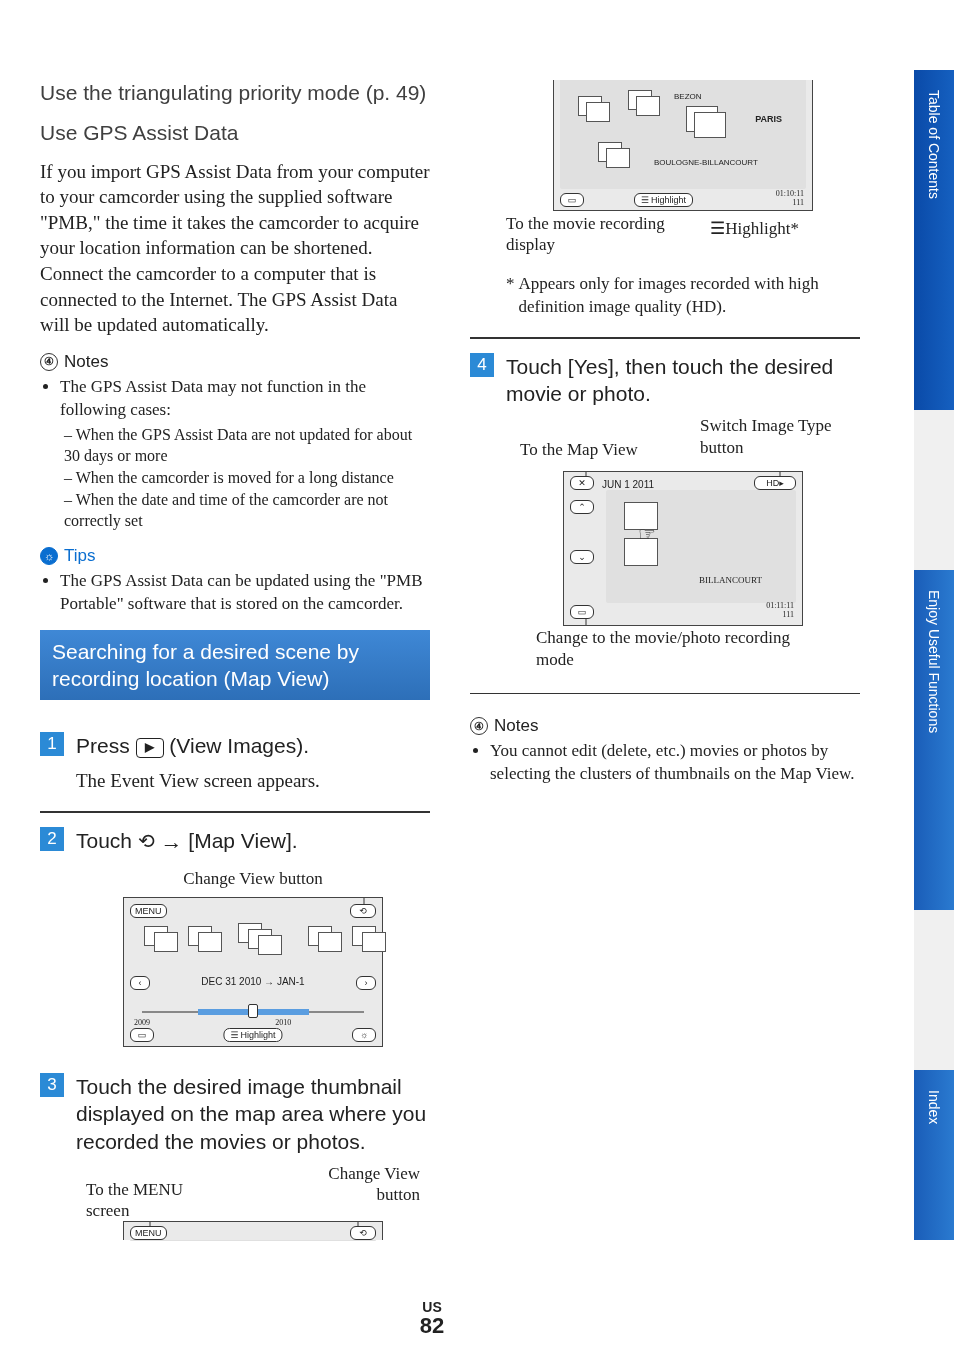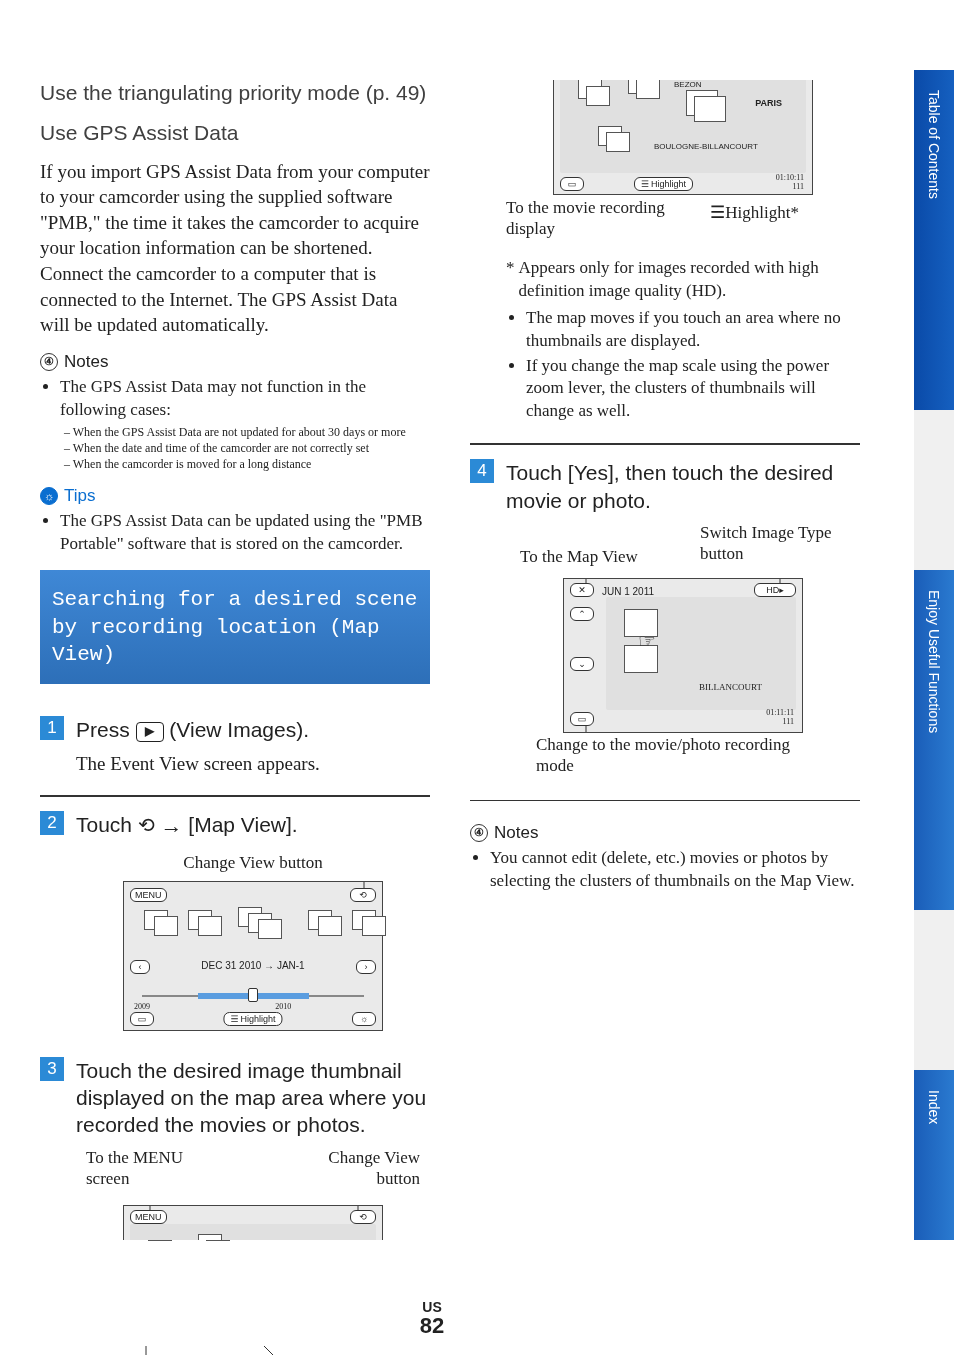--- a/index.html
+++ b/index.html
@@ -70,28 +70,28 @@
   }
   .notes-head .icon, .tips-head .icon {
     width: 18px; height: 18px; border:1.5px solid #333; border-radius:50%;
     display:flex; align-items:center; justify-content:center;
     font-size:11px; font-weight:bold;
   }
   .tips-head { color: #0a6ed0; }
   .tips-head .icon { border-color:#0a6ed0; background:#0a6ed0; color:#fff; }
   ul.bullets { list-style: disc; padding-left: 20px; font-size: 17px; line-height: 1.35; }
   ul.bullets li { margin-bottom: 2px; }
-  ul.dashes { list-style: none; padding-left: 24px; font-size: 12px; line-height: 1.35; }
+  ul.dashes { list-style: none; padding-left: 24px; font-size: 16px; line-height: 1.35; }
   ul.dashes li::before { content: "– "; }
   .section-bar {
     background: linear-gradient(to bottom,#3f88d6,#2d6fb8);
     color: #fff;
-    font-family: Liberation Mono, monospace;
+    font-family: Liberation Sans, sans-serif;
     font-size: 21px;
-    padding: 16px 12px;
+    padding: 8px 12px;
     line-height: 1.3;
     margin: 14px 0 18px 0;
   }
   .step {
     display: flex;
     gap: 12px;
     align-items: flex-start;
     border-bottom: 1px solid #333;
     border-top: 1px solid #333;
     padding: 14px 0 18px 0;
@@ -166,22 +166,22 @@
   <div class="block">
     <div class="notes-head">
       <span class="icon">④</span>
       <span>Notes</span>
     </div>
     <ul class="bullets">
       <li>The GPS Assist Data may not function in the following cases:</li>
     </ul>
     <ul class="dashes">
       <li>When the GPS Assist Data are not updated for about 30 days or more</li>
+      <li>When the camcorder is moved for a long distance</li>
       <li>When the date and time of the camcorder are not correctly set</li>
-      <li>When the camcorder is moved for a long distance</li>
     </ul>
   </div>
 
   <div class="block">
     <div class="tips-head">
       <span class="icon">☼</span>
       <span>Tips</span>
     </div>
     <ul class="bullets">
       <li>The GPS Assist Data can be updated using the "PMB Portable" software that is stored on the camcorder.</li>
@@ -247,21 +247,21 @@
       </div>
     </div>
   </div>
 
   <div class="step noline-top" style="padding-top:0;">
     <div class="step-num">3</div>
     <div class="step-content">
       <div class="step-title">Touch the desired image thumbnail displayed on the map area where you recorded the movies or photos.</div>
 
       <div style="position:relative; height:260px;">
-        <div class="callout" style="left:10px; top:0; width:110px; text-align:left;">To the MENU screen</div>
+        <div class="callout" style="left:10px; top:16px; width:110px; text-align:left;">To the MENU screen</div>
         <div class="callout" style="right:10px; top:0; width:120px; text-align:right;">Change View button</div>
 
         <div class="screenshot shot3" style="position:absolute; left:50%; top:50px; transform:translateX(-50%);">
           <svg class="overlay">
             <line x1="26" y1="-6" x2="26" y2="10" class="callout-line"></line>
             <line x1="234" y1="-6" x2="234" y2="10" class="callout-line"></line>
             <line x1="22" y1="140" x2="22" y2="170" class="callout-line"></line>
             <line x1="140" y1="140" x2="170" y2="170" class="callout-line"></line>
           </svg>
           <div class="map-terrain"></div>
@@ -294,24 +294,20 @@
           <span>☰</span><span>Highlight*</span>
         </div>
       </div>
 
       <div style="font-size:17px; line-height:1.35; margin-top:10px;">
         <div style="display:flex; gap:4px;">
               <span>*</span>
               <span>Appears only for images recorded with high definition image quality (HD).</span>
             </div>
       </div>
-      <ul class="bullets" style="margin-top:4px;">
-        <li>The map moves if you touch an area where no thumbnails are displayed.</li>
-        <li>If you change the map scale using the power zoom lever, the clusters of thumbnails will change as well.</li>
-      </ul>
     </div>
   </div>
 
   <div class="step noline-bottom">
     <div class="step-num">4</div>
     <div class="step-content">
       <div class="step-title">Touch [Yes], then touch the desired movie or photo.</div>
 
       <div style="position:relative; height:260px;">
         <div class="callout" style="left:14px; top:24px; width:140px; text-align:left;">To the Map View</div>

